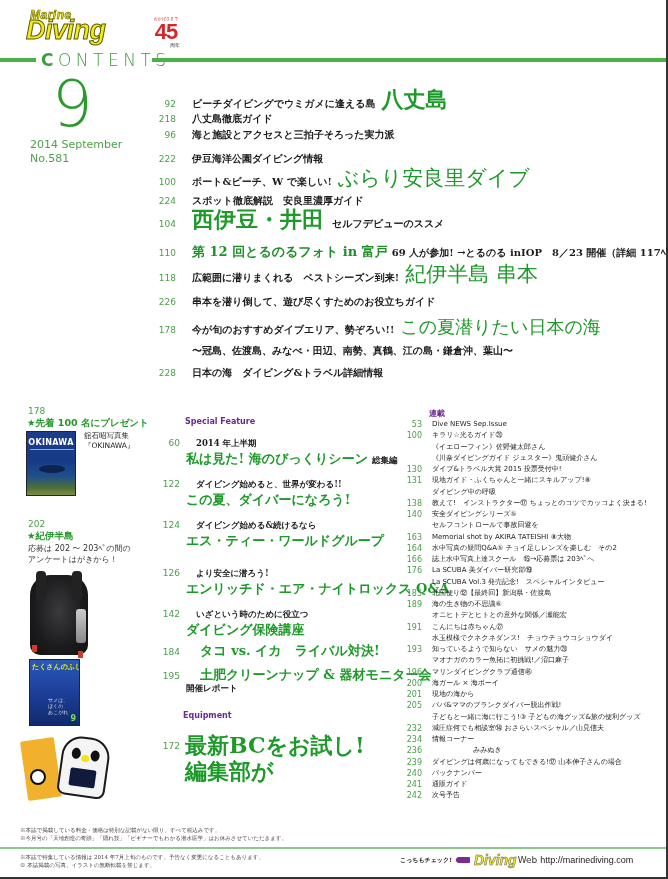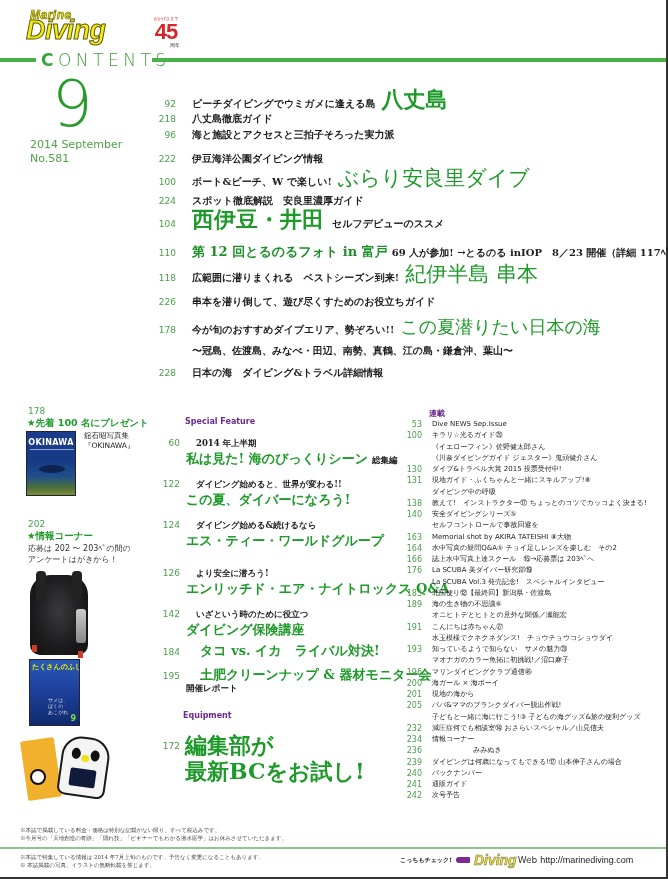--- a/index.html
+++ b/index.html
@@ -184,21 +184,21 @@
     <div class="ttl">OKINAWA</div>
     <div class="sub"></div>
     <div class="ray"></div>
   </div>
   <div class="okinawa-caption">
     <div>舘石昭写真集</div>
     <div>『OKINAWA』</div>
   </div>
 
   <div class="promo-pg" style="left:28px;top:519px">202</div>
-  <div class="promo-title" style="left:27px;top:530px">★情報コーナー</div>
+  <div class="promo-title" style="left:27px;top:530px">★紀伊半島</div>
   <div class="present-desc">
     <div>応募は 202 〜 203ﾍﾟの間の</div>
     <div>アンケートはがきから！</div>
   </div>
   <div class="bcd">
     <div class="body"></div>
     <div class="strapL"></div>
     <div class="strapR"></div>
     <div class="band"></div>
     <div class="clipL"></div>
@@ -250,22 +250,22 @@
     <span class="pg">184</span><span class="head2" style="display:inline;margin-left:4px">タコ vs. イカ　ライバル対決!</span>
   </div>
   <div class="mrow" style="top:664px">
     <span class="pg">195</span><span class="head2" style="display:inline;margin-left:4px">土肥クリーンナップ &amp; 器材モニター会</span>
     <span class="sub2">開催レポート</span>
   </div>
 
   <div class="sec-label" style="left:183px;top:711px">Equipment</div>
   <div class="equip-pg">172</div>
   <div class="equip-big">
+    <div>最新BCをお試し!</div>
     <div>編集部が</div>
-    <div>最新BCをお試し!</div>
   </div>
 
   <div class="serial-head">連載</div>
   <div id="serial-list">
       <div class="srow" style="top: 419px;">
         <span class="spg">53</span>
         <span class="stext">Dive NEWS Sep.Issue</span>
       </div>
       <div class="srow" style="top: 430.25px;">
         <span class="spg">100</span>

